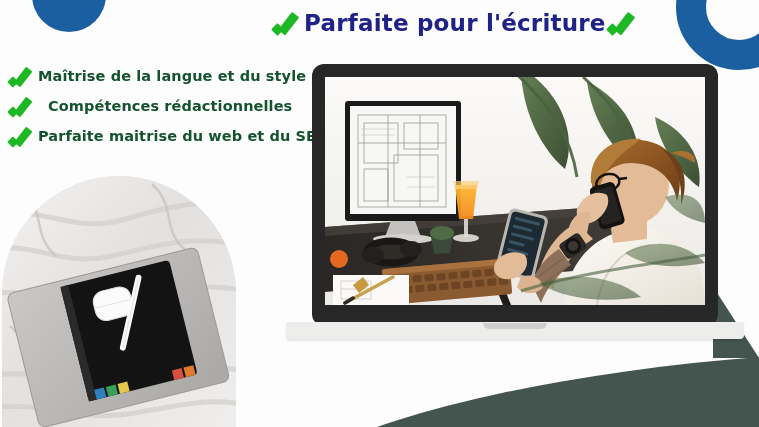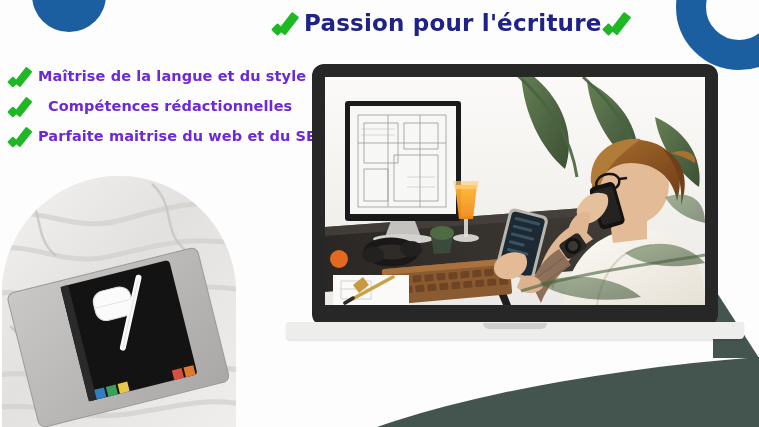--- a/index.html
+++ b/index.html
@@ -132,21 +132,21 @@
   .bullet-row {
     display: flex;
     align-items: center;
     gap: 4px;
     height: 28px;
   }
   .bullet-label {
     font-family: "DejaVu Sans", sans-serif;
     font-size: 14.5px;
     font-weight: bold;
-    color: #6d28d9;
+    color: #14532d;
     letter-spacing: 0.1px;
     white-space: nowrap;
   }
   .bullet-row.indent .bullet-label { margin-left: 10px; }
 
   
   .arch-photo {
     position: absolute;
     left: 2px;
     top: 176px;
@@ -212,21 +212,21 @@
   <div class="deco-circle-topleft"></div>
   <div class="deco-ring-topright"></div>
   <div class="deco-green-base"></div>
   <div class="deco-green-right"></div>
 
   <div class="headline">
     <span class="check check-title">
       <i class="short"></i>
         <i class="long"></i>
     </span>
-    <span class="headline-text">Passion pour l'écriture</span>
+    <span class="headline-text">Parfaite pour l'écriture</span>
     <span class="check check-title">
       <i class="short"></i>
         <i class="long"></i>
     </span>
   </div>
 
   <div class="bullets">
     <div class="bullet-row">
       <span class="check check-list">
         <i class="short"></i>

